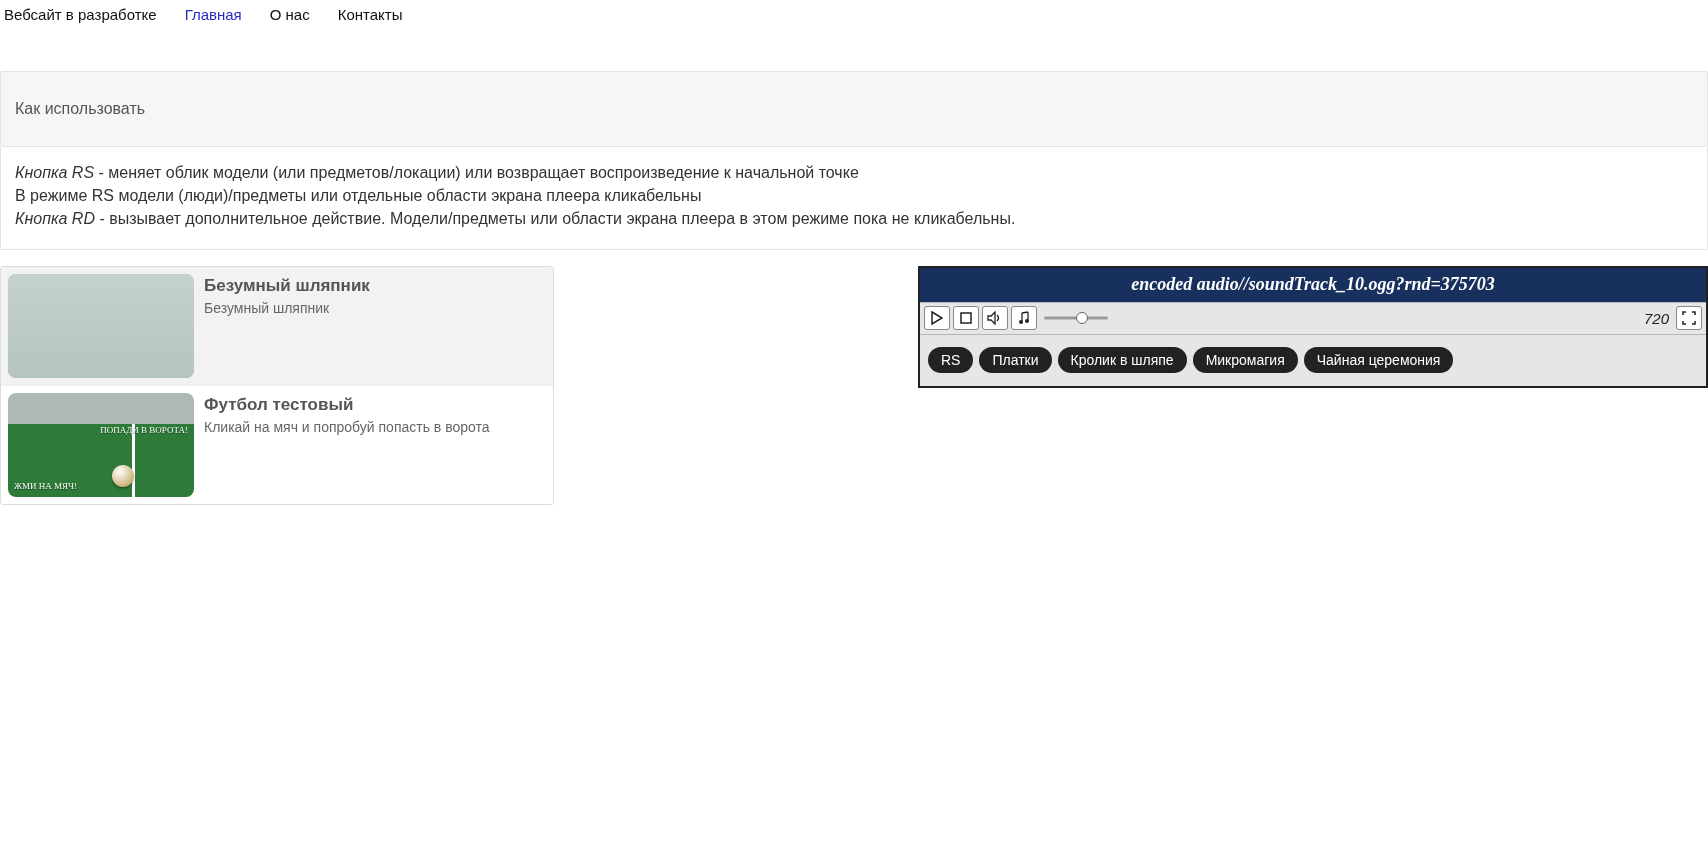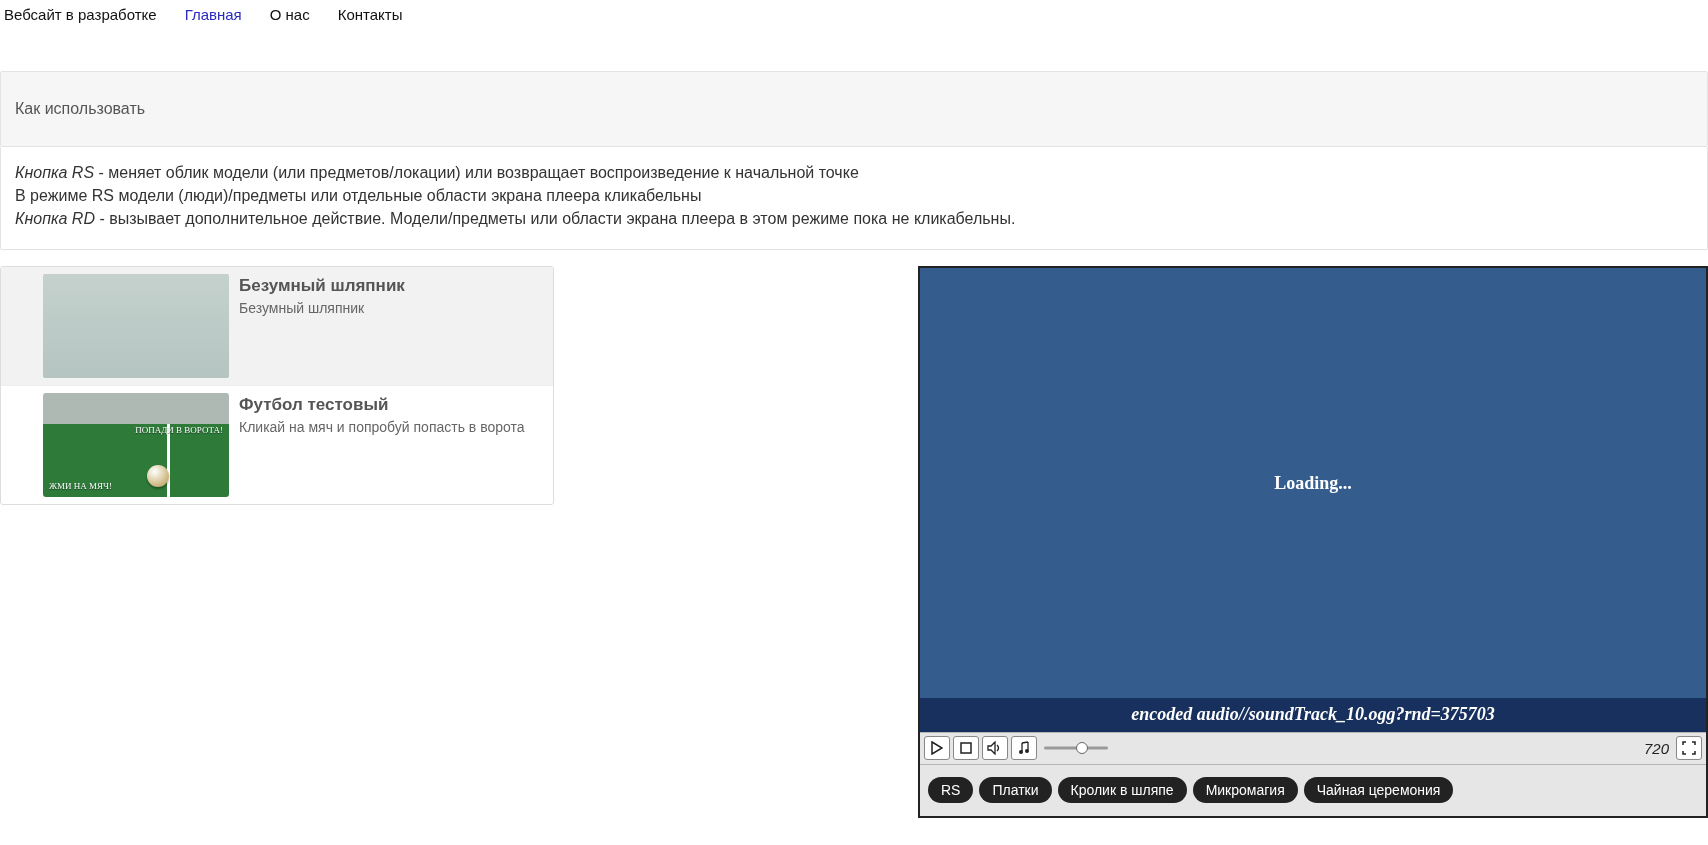--- a/index.html
+++ b/index.html
@@ -56,25 +56,24 @@
     gap: 10px;
     padding: 7px 7px 7px 7px;
     border-bottom: 1px solid #eee;
     cursor: pointer;
   }
   .list-item:last-child { border-bottom: none; }
   .list-item.selected { background: #f2f2f2; }
   .thumb {
     width: 186px;
     height: 104px;
-    border-radius: 3px;
+    border-radius: 8px;
     flex-shrink: 0;
     position: relative;
     overflow: hidden;
-    margin-left: 35px;
   }
   .thumb.selected-fade::after {
     content: "";
     position: absolute; inset: 0;
     background: rgba(255,255,255,0.55);
   }
   .thumb-hatter {
     background: linear-gradient(180deg,#7f9a8f 0%, #6a8b82 55%, #5b7d74 100%);
   }
   .thumb-football {
@@ -227,23 +226,20 @@
       <div class="item-meta">
         <span class="item-title">Футбол тестовый</span>
         <span class="item-sub">Кликай на мяч и попробуй попасть в ворота</span>
       </div>
     </div>
 
   </div>
 
   <div class="player-panel">
     <div class="player-box">
-      <div class="video-area">
-        <span class="loading">Loading...</span>
-      </div>
       <div class="status-bar">
         <span>encoded audio//soundTrack_10.ogg?rnd=375703</span>
       </div>
       <div class="controls-row">
         <div class="ctrl-btn">
           <svg width="12" height="14" viewBox="0 0 12 14">
               <path d="M1 1 L11 7 L1 13 Z" fill="none" stroke="#222" stroke-width="1.5"></path>
             </svg>
         </div>
         <div class="ctrl-btn">

